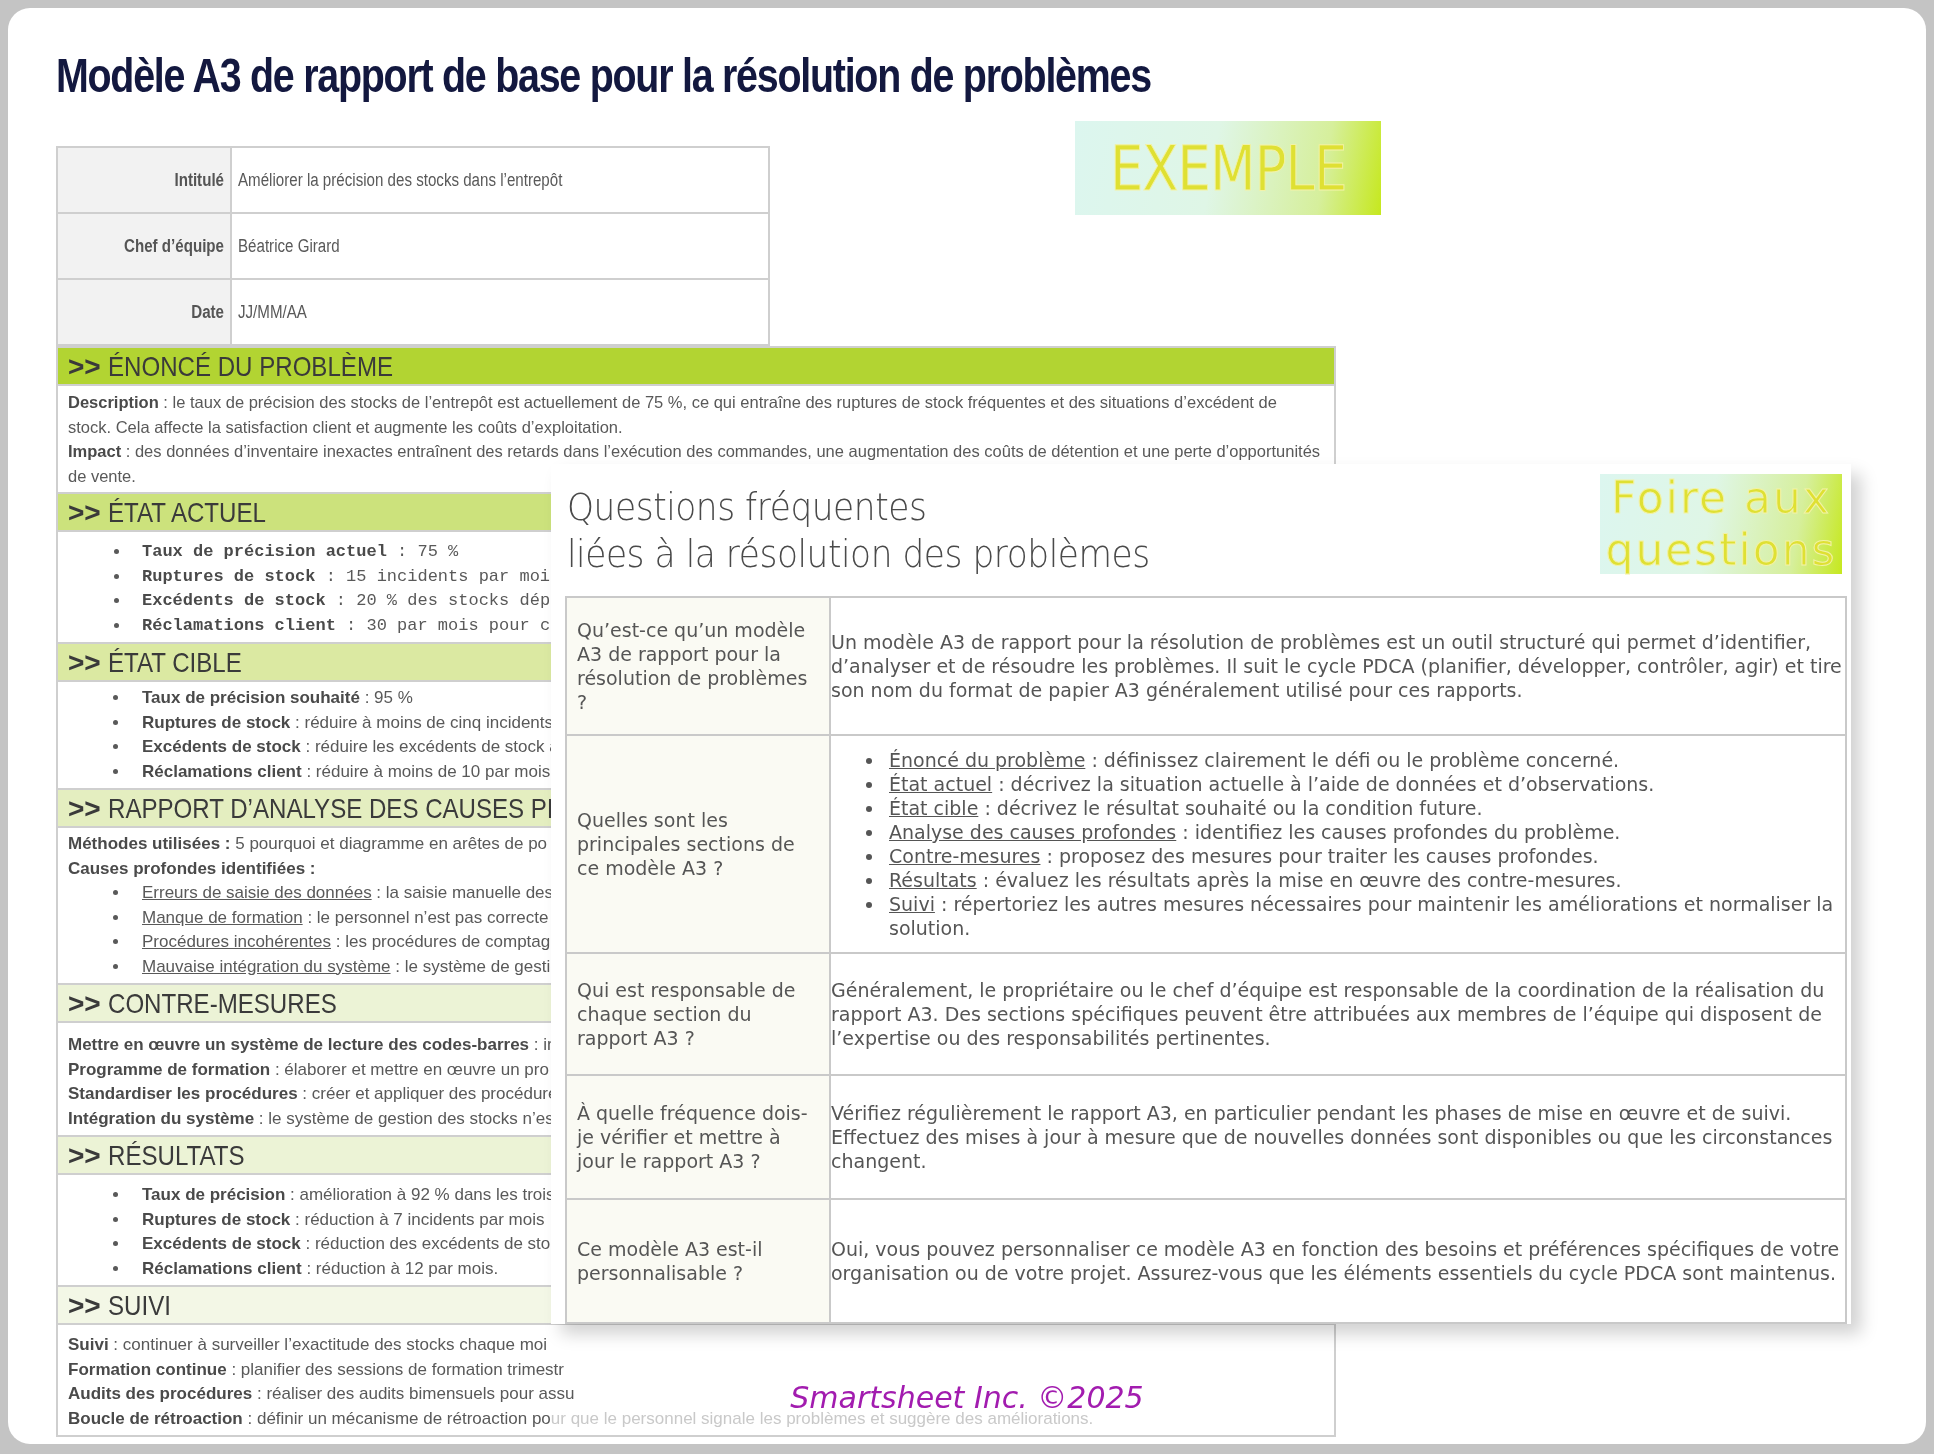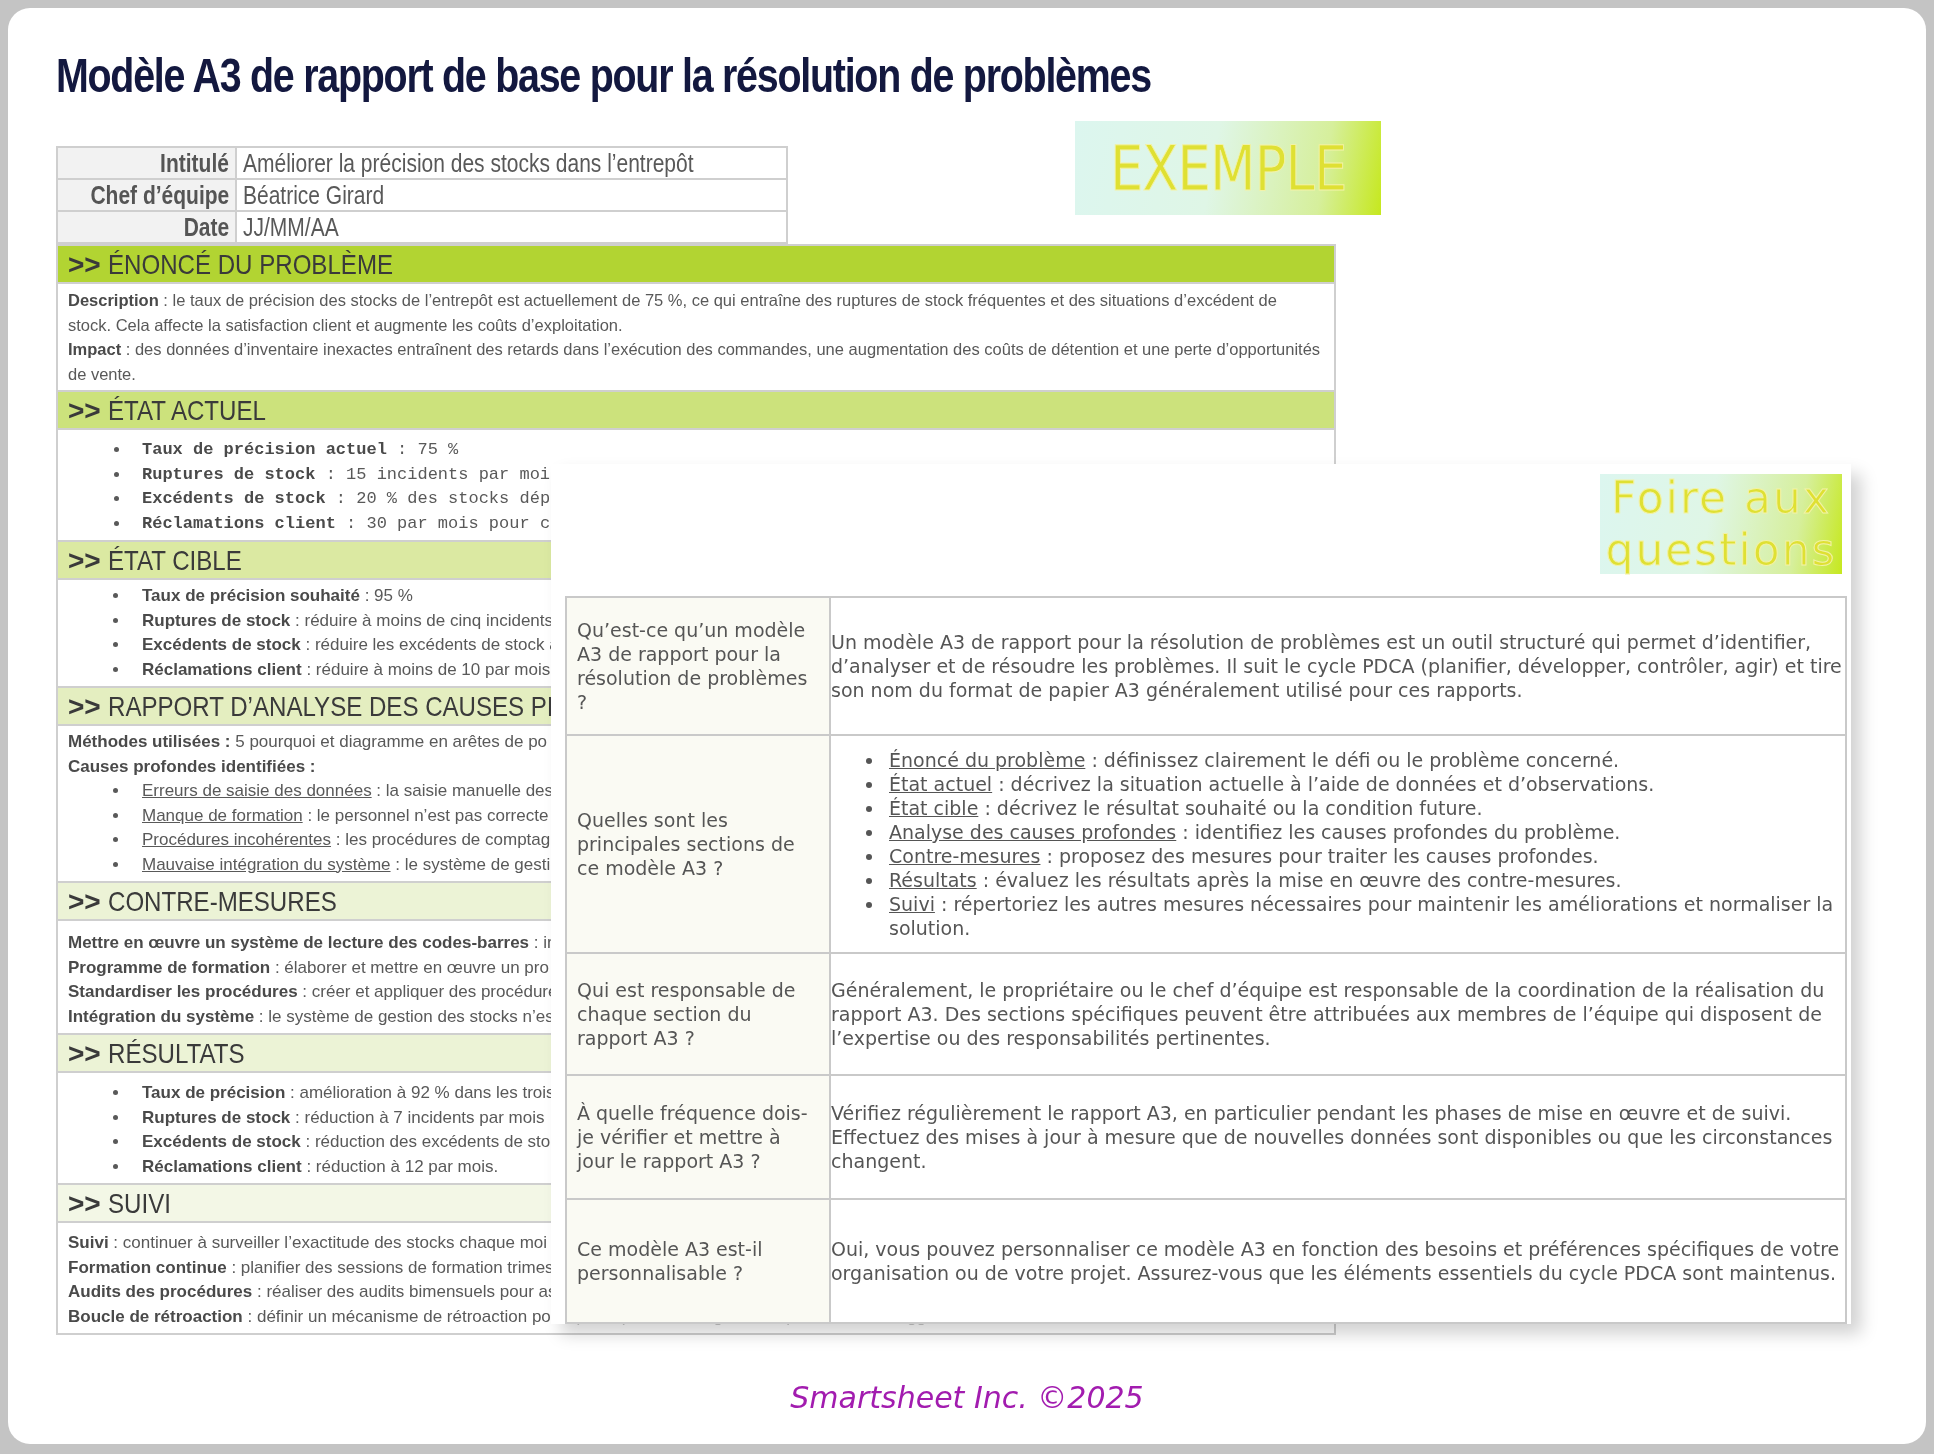--- a/index.html
+++ b/index.html
@@ -29,21 +29,21 @@
   .badge-exemple { left: 1075px; top: 121px; width: 306px; height: 94px; font-size: 62px; letter-spacing: -1px; }
   .badge-exemple span { display: inline-block; transform: scaleX(0.85); }
   .badge-faq { left: 1600px; top: 466px; width: 242px; height: 100px; font-size: 44px; line-height: 52px; letter-spacing: 2px; margin-top: 8px; }
 
   
   .doc {
     position: absolute; left: 56px; top: 146px; width: 1280px;
     font-size: 17px; color: #595959;
   }
   .meta-table { border-collapse: collapse; width: 714px; }
-  .meta-table td { border: 2px solid #cfcfcf; height: 30px; padding: 0 6px; font-size: 25px; }
+  .meta-table td { border: 2px solid #cfcfcf; height: 30px; padding: 17px 6px; font-size: 18px; }
   .meta-table td.lbl { background: #f2f2f2; text-align: right; width: 160px; font-weight: 700; color: #555; }
   .meta-table td.lbl span, .meta-table td.val span { display: inline-block; transform: scaleX(0.84); transform-origin: left center; white-space: nowrap; }
   .meta-table td.lbl span { transform-origin: right center; }
   .sec-head {
     border: 2px solid #cfcfcf; border-bottom: none;
     height: 36px; line-height: 38px; padding-left: 10px;
     font-size: 28px; color: #3a3a3a; white-space: nowrap; overflow: hidden;
   }
   .sec-head .arrows { font-weight: 700; }
   .sec-head .htext { display: inline-block; transform: scaleX(0.86); transform-origin: left center; }
@@ -201,20 +201,24 @@
   </div>
   <div class="sec-body sec-last" style="padding-top:8px;">
     <div><b>Suivi</b><span> : continuer à surveiller l’exactitude des stocks chaque moi</span></div>
     <div><b>Formation continue</b><span> : planifier des sessions de formation trimestr</span></div>
     <div><b>Audits des procédures</b><span> : réaliser des audits bimensuels pour assu</span></div>
     <div><b>Boucle de rétroaction</b><span> : définir un mécanisme de rétroaction po</span><span class="faded">ur que le personnel signale les problèmes et suggère des améliorations.</span></div>
   </div>
 </div>
 
 <div class="faq">
+  <div class="faq-title">
+    <span>Questions fréquentes</span>
+    <span>liées à la résolution des problèmes</span>
+  </div>
   <table class="faq-table">
     <tbody>
         <tr style="height:138px;">
       <td class="q">Qu’est-ce qu’un modèle A3 de rapport pour la résolution de problèmes ?</td>
       <td class="a">Un modèle A3 de rapport pour la résolution de problèmes est un outil structuré qui permet d’identifier, d’analyser et de résoudre les problèmes. Il suit le cycle PDCA (planifier, développer, contrôler, agir) et tire son nom du format de papier A3 généralement utilisé pour ces rapports.</td>
     </tr>
     <tr style="height:218px;">
       <td class="q">Quelles sont les principales sections de ce modèle A3 ?</td>
       <td class="a">
         <ul>

